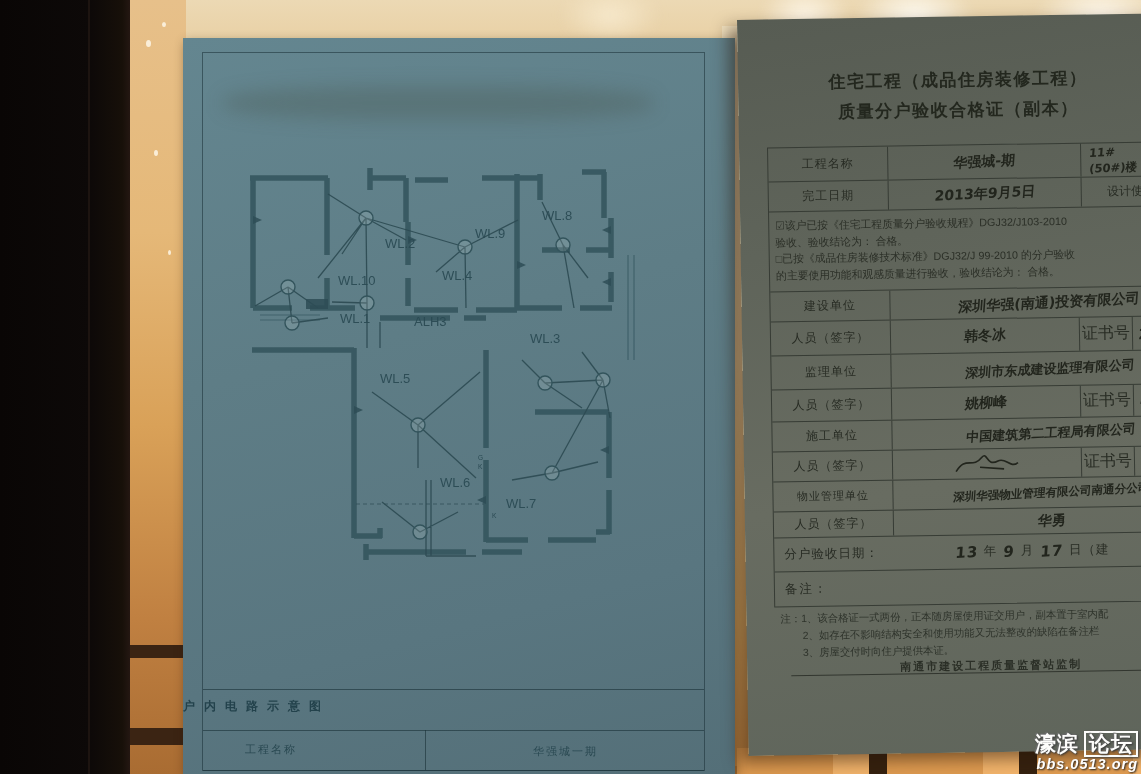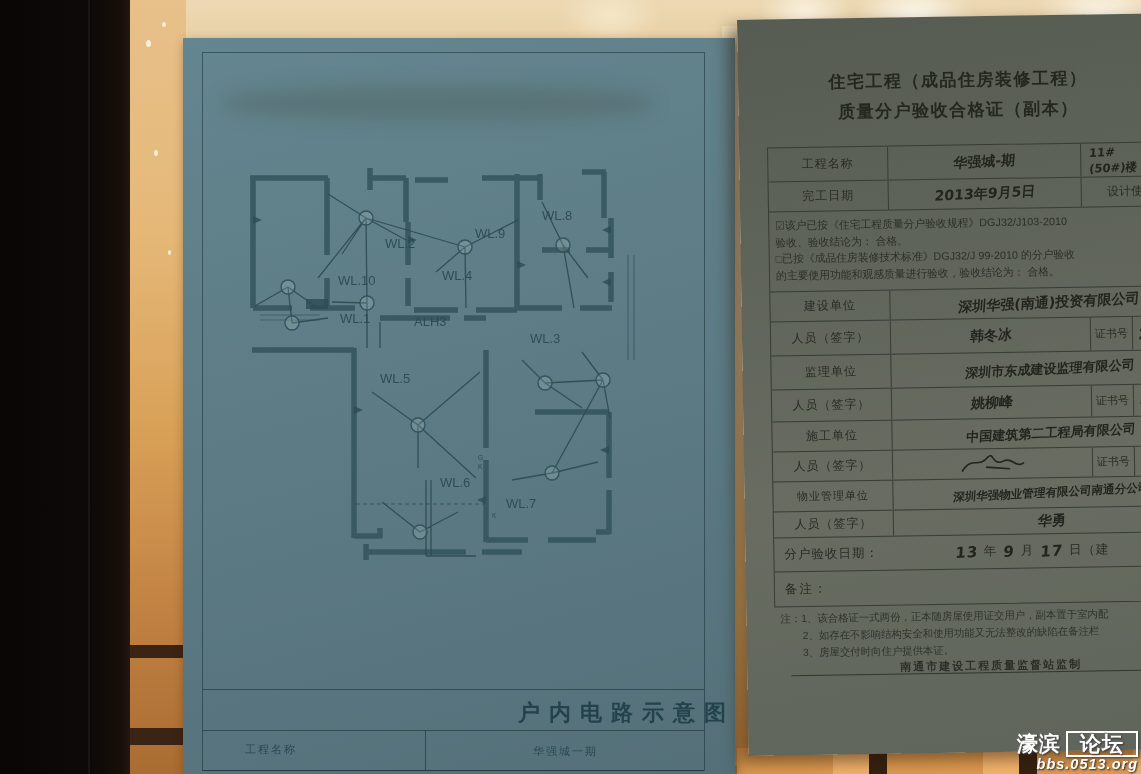--- a/index.html
+++ b/index.html
@@ -31,62 +31,62 @@
   
   .paper-left{position:absolute;left:183px;top:38px;width:552px;height:736px;
     background:linear-gradient(165deg,#648690 0%,#5e7d86 40%,#597680 75%,#546f78 100%);
     box-shadow:2px 4px 10px rgba(50,28,8,.45);}
   .lp-inner{position:absolute;left:19px;top:14px;right:30px;bottom:3px;
     border:1px solid rgba(25,48,55,.55);}
   .lp-smudge{position:absolute;left:40px;top:48px;width:430px;height:34px;
     background:rgba(70,78,70,.28);filter:blur(9px);border-radius:40%;}
   .diagram{position:absolute;left:47px;top:122px;}
   .lp-line{position:absolute;left:20px;right:31px;height:0;border-top:1px solid rgba(25,48,55,.6);}
-  .lp-title{position:absolute;left:0;right:0;top:660px;text-align:right;
-    font-size:22px;letter-spacing:9px;color:#23424c;font-weight:bold;}
+  .lp-title{position:absolute;left:0;right:0;top:660px;text-align:left;
+    font-size:12px;letter-spacing:9px;color:#23424c;font-weight:bold;}
   .lp-td{position:absolute;font-size:11px;color:#2a4952;}
   .lp-vline{position:absolute;width:0;border-left:1px solid rgba(25,48,55,.6);}
   
   .paper-right{position:absolute;left:737px;top:20px;width:470px;height:736px;
     transform:rotate(-0.9deg);transform-origin:0 0;
     background:linear-gradient(172deg,#575c53 0%,#5f645a 30%,#686c61 62%,#5f655b 100%);
     box-shadow:-9px 7px 16px rgba(40,22,8,.5);color:#262a22;}
   .rp-title{position:absolute;left:0;width:440px;text-align:center;font-weight:bold;
     font-size:17px;letter-spacing:1.5px;color:#23271e;}
   .rp-table{position:absolute;left:28px;top:128px;width:436px;border:1px solid #373c35;}
   .rrow{display:flex;border-bottom:1px solid #373c35;box-sizing:border-box;}
   .rrow:last-child{border-bottom:none;}
   .rcell{box-sizing:border-box;display:flex;align-items:center;}
   .rlabel{width:120px;justify-content:center;border-right:1px solid #373c35;
     font-size:12px;color:#282c24;letter-spacing:1px;flex-shrink:0;}
   .rcontent{flex:1;justify-content:center;position:relative;}
   .rcol3{width:124px;border-left:1px solid #373c35;flex-shrink:0;
     font-size:12px;color:#282c24;justify-content:center;flex-direction:column;line-height:1.3;}
-  .certlbl{width:43px;border-left:1px solid #373c35;border-right:1px solid #373c35;
-    font-size:11px;justify-content:center;flex-shrink:0;color:#282c24;}
+  .certlbl{width:54px;border-left:1px solid #373c35;border-right:1px solid #373c35;
+    font-size:16px;justify-content:center;flex-shrink:0;color:#282c24;}
   .certval{width:74px;justify-content:flex-start;padding-left:6px;flex-shrink:0;}
   .hand{font-family:"DejaVu Sans",sans-serif;font-weight:600;color:#22251d;
     transform:skewX(-7deg) rotate(-2deg);font-size:14px;white-space:nowrap;}
   .hand.small{font-size:11.5px;}
   .cbblock{padding:5px 6px 4px 6px;font-size:10.8px;line-height:1.55;color:#2b2f27;}
   .daterow{padding-left:10px;font-size:12.5px;letter-spacing:1px;color:#282c24;}
   .daterow .hand{margin:0 6px;font-size:15px;}
   .remarkrow{padding-left:10px;font-size:12.5px;letter-spacing:2px;color:#282c24;}
   .rp-notes{position:absolute;left:34px;top:592px;width:420px;font-size:10.4px;
     line-height:1.62;color:#2e332b;}
   .rp-notes .ind{padding-left:22px;}
   .rp-footer{position:absolute;left:44px;top:636px;width:400px;height:20px;
     border-bottom:1.5px solid #32362f;text-align:center;font-size:11px;
     letter-spacing:2px;color:#2b2f27;font-weight:bold;line-height:26px;}
   .scribble{display:block;}
   
   .watermark{position:absolute;right:3px;bottom:2px;text-align:right;line-height:1.05;}
   .wm1{font-size:21px;font-weight:bold;color:#fdfdfb;
     text-shadow:0 0 2px #555,1px 1px 2px #333,-1px -1px 1px #777;letter-spacing:1px;}
-  .wm-box{display:inline-block;border:2px solid #fdfdfb;padding:0 12px;margin-left:5px;
+  .wm-box{display:inline-block;border:2px solid #fdfdfb;padding:0 3px;margin-left:5px;
     box-shadow:1px 1px 2px #444;}
   .wm2{font-size:14.5px;font-weight:bold;font-style:italic;color:#fff;
     text-shadow:1px 1px 2px #222;letter-spacing:1px;}
 </style>
 </head>
 <body>
 
 <div class="photo">
 
   <div class="bg-base"></div>

